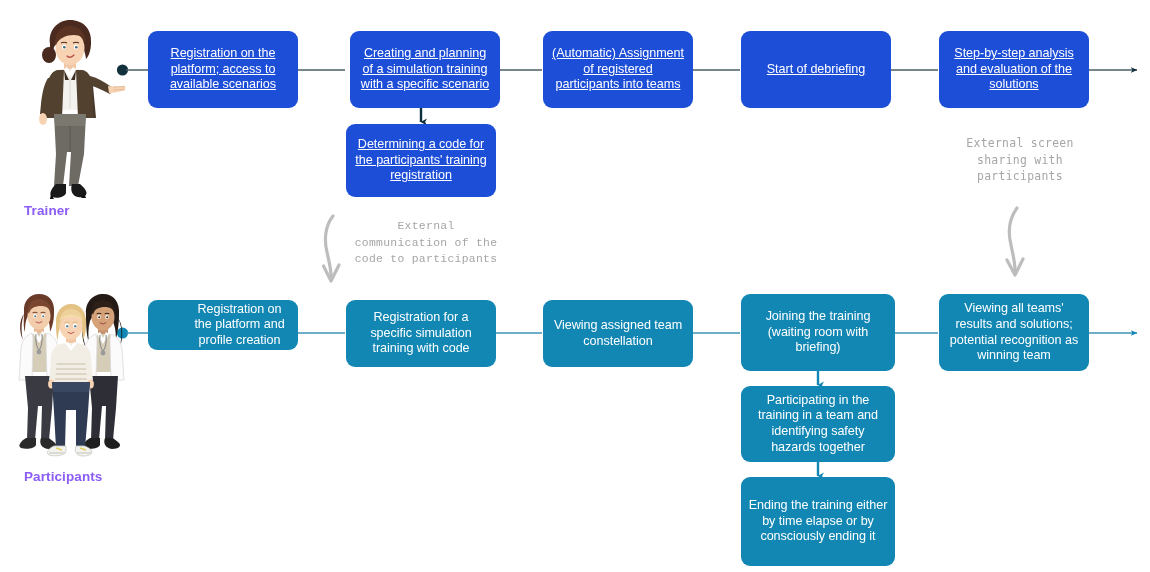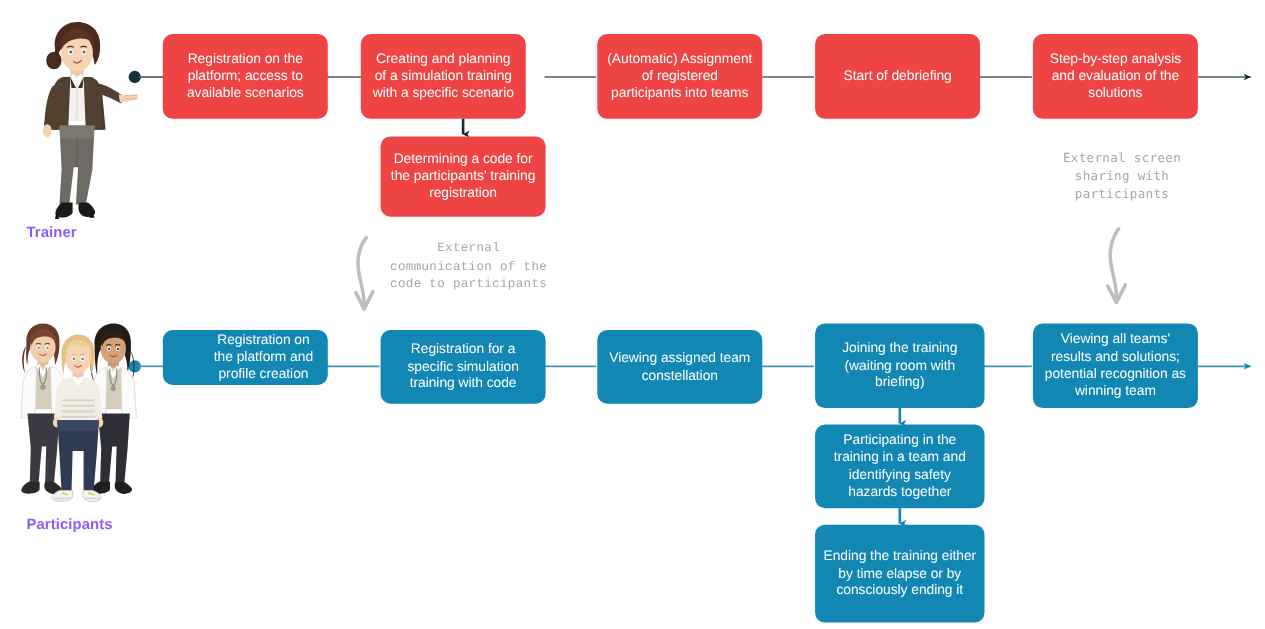--- a/index.html
+++ b/index.html
@@ -38,21 +38,21 @@
     display: flex;
     align-items: center;
     justify-content: center;
     text-align: center;
     color: #ffffff;
     font-size: 12.6px;
     line-height: 15.6px;
     padding: 4px 7px;
     letter-spacing: -0.05px;
   }
-  .node.dark { background: #ef4444; }
+  .node.dark { background: #1d4ed8; text-decoration: underline; }
   .node.teal { background: #1287b3; }
   .node span { display: block; }
 
   
   .role-label {
     position: absolute;
     font-size: 13.5px;
     font-weight: bold;
     color: #8b5cf6;
     letter-spacing: 0.1px;
@@ -133,21 +133,21 @@
         <path d="M1017,208 C1009,219 1008,233 1011,245 C1013,255 1015,262 1015,270" stroke="#bdbdbd" stroke-width="3.2" fill="none" stroke-linecap="round"></path>
         <path d="M1007,260 L1015,275 L1023,259" stroke="#bdbdbd" stroke-width="3.2" fill="none" stroke-linecap="round" stroke-linejoin="round"></path>
       </g>
     </g>
   </svg>
 
   <div class="node dark" style="left:148px; top:31px; width:150px; height:77px;">
     <span>Registration on the platform; access to available scenarios</span>
   </div>
 
-  <div class="node dark" style="left:328px; top:31px; width:150px; height:77px;">
+  <div class="node dark" style="left:350px; top:31px; width:150px; height:77px;">
     <span>Creating and planning of  a simulation training with a specific scenario</span>
   </div>
 
   <div class="node dark" style="left:346px; top:124px; width:150px; height:73px;">
     <span>Determining a code for the participants' training registration</span>
   </div>
 
   <div class="node dark" style="left:543px; top:31px; width:150px; height:77px;">
     <span>(Automatic) Assignment of registered participants into teams</span>
   </div>

